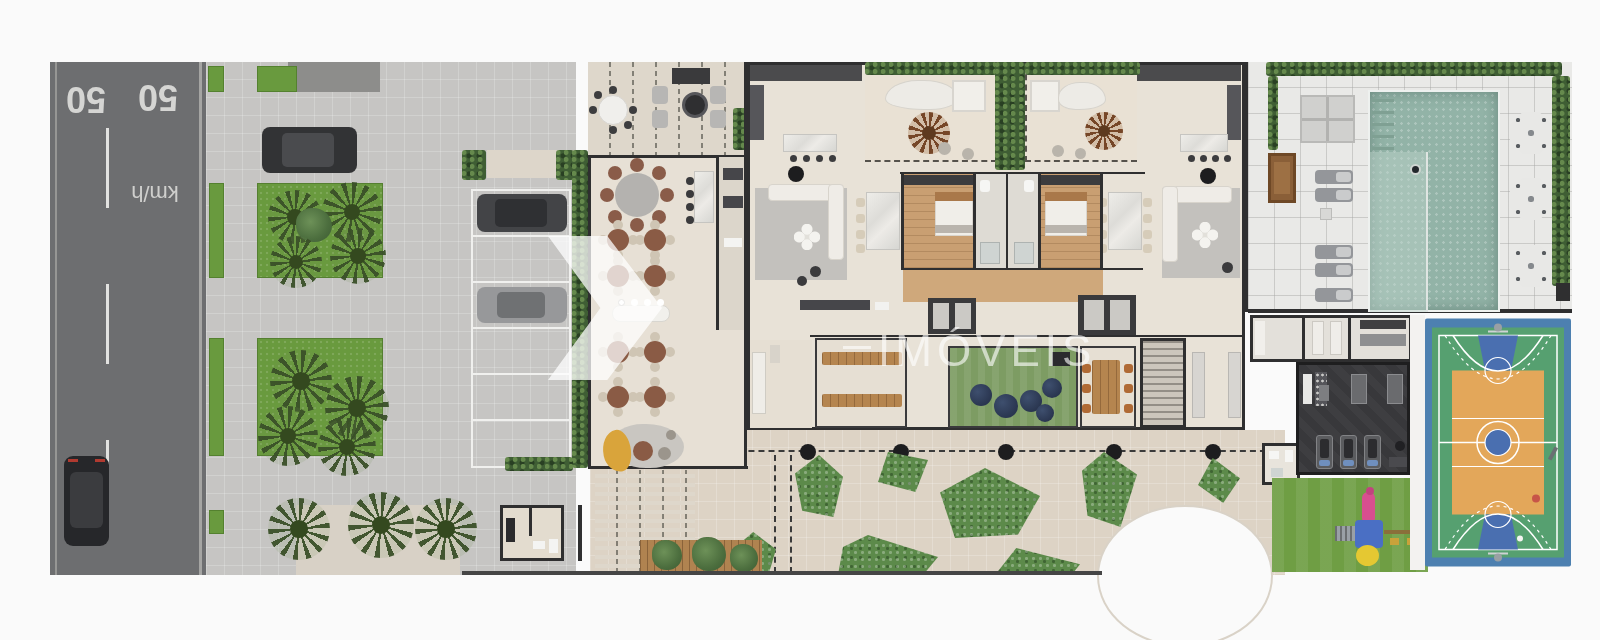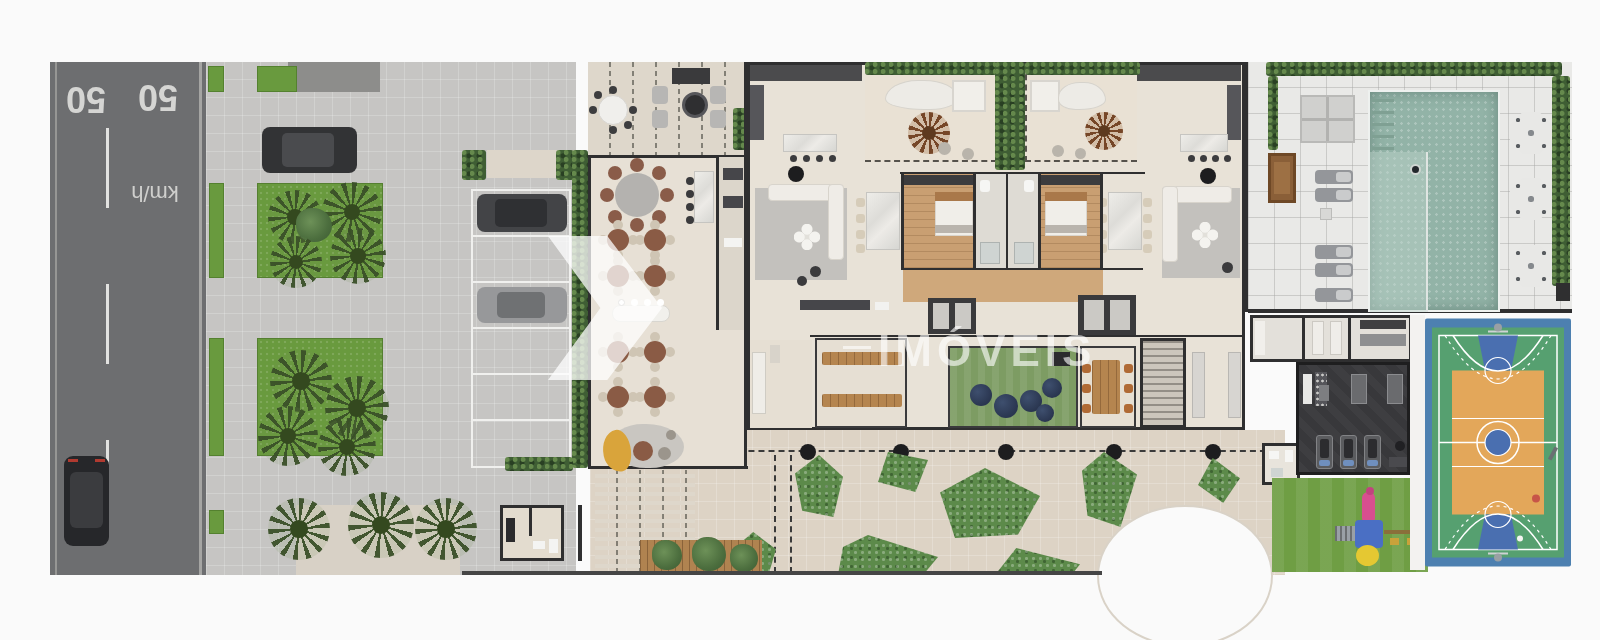--- a/index.html
+++ b/index.html
@@ -392,15 +392,15 @@
     <circle cx="73" cy="9" r="4" fill="#9aa0a4"></circle>
     <line x1="63" y1="235" x2="83" y2="235" stroke="#cfd2d4" stroke-width="2"></line>
     <circle cx="73" cy="239" r="4" fill="#9aa0a4"></circle>
     <circle cx="111" cy="180" r="4" fill="#c75548"></circle>
     <circle cx="95" cy="220" r="3" fill="#f4f4f2"></circle>
     <rect x="126" y="128" width="4" height="14" fill="#6a6f73" transform="rotate(28 128 135)"></rect>
   </svg>
 
   <div style="left:548px;top:236px;width:114px;height:144px;background:rgba(255,255,255,.74);clip-path:polygon(0 0,52% 0,100% 50%,52% 100%,0 100%,46% 50%);"></div>
   <div style="left:843px;top:346px;width:28px;height:3px;background:rgba(255,255,255,.6);"></div>
-  <div style="left:878px;top:326px;width:220px;height:50px;font-size:44px;font-weight:700;letter-spacing:5px;color:rgba(255,255,255,.62);white-space:nowrap;">IMÓVEIS</div>
+  <div style="left:878px;top:326px;width:220px;height:50px;font-size:44px;font-weight:400;letter-spacing:5px;color:rgba(255,255,255,.62);white-space:nowrap;">IMÓVEIS</div>
 
 </div>
 
 </body></html>

